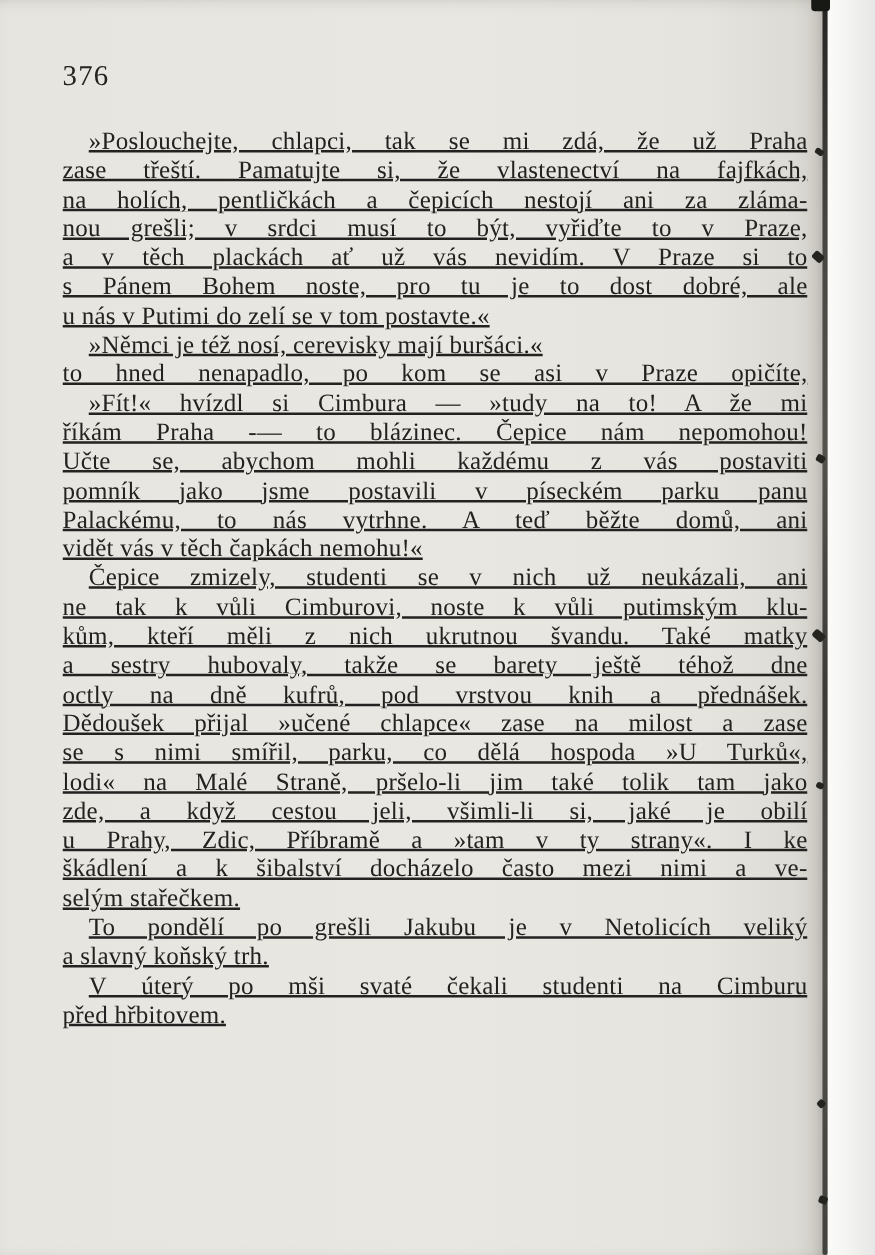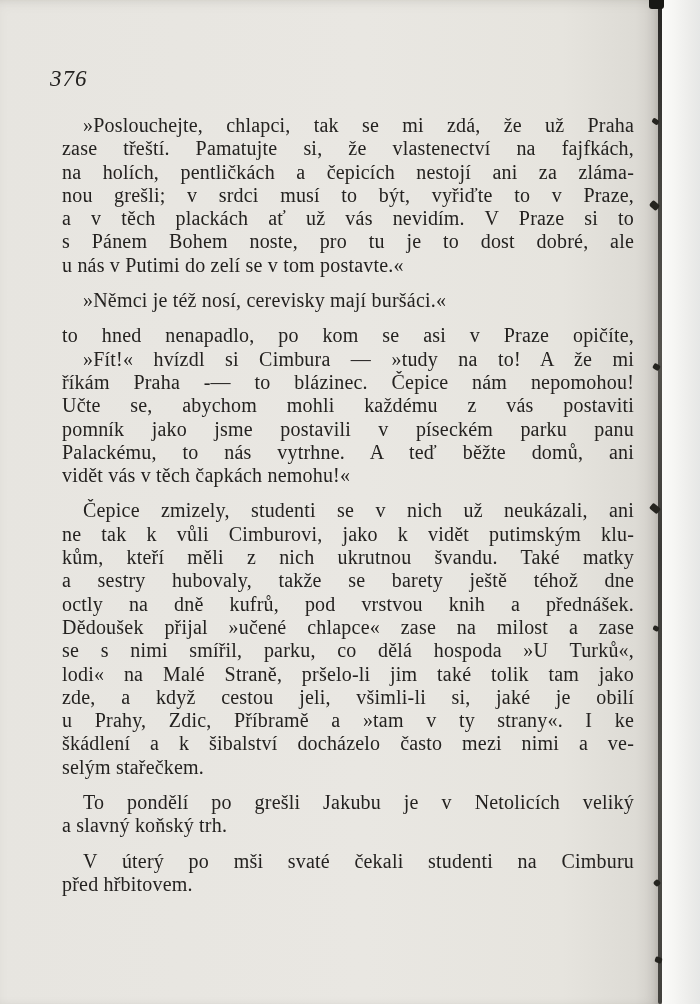--- a/index.html
+++ b/index.html
@@ -52,34 +52,33 @@
     border-radius: 0 0 3px 3px;
   }
   .speck {
     position: absolute;
     background: #25241f;
     border-radius: 2px;
   }
   
   .page-number {
     position: absolute;
-    left: 50px; top: 66px;
+    left: 50px; top: 48px;
     font-size: 23px;
     line-height: 26px;
     letter-spacing: 1px;
     color: var(--ink, #242220);
-    font-style: italic;
   }
   
   .text-block {
     position: absolute;
     left: 50px; top: 102px;
     width: 596px;
   }
-  .paragraph { margin: 12px; }
+  .paragraph { margin: 0; text-decoration: underline; }
   .line {
     height: 23.3px;
     line-height: 23.3px;
     font-size: 20px;
     letter-spacing: 0.2px;
     text-align: justify;
     text-align-last: justify;
     overflow: hidden;
     white-space: normal;
   }
@@ -123,21 +122,21 @@
         <div class="line">to hned nenapadlo, po kom se asi v Praze opičíte,</div>
         <div class="line first">»Fít!« hvízdl si Cimbura — »tudy na to! A že mi</div>
         <div class="line">říkám Praha -— to blázinec. Čepice nám nepomohou!</div>
         <div class="line">Učte se, abychom mohli každému z vás postaviti</div>
         <div class="line">pomník jako jsme postavili v píseckém parku panu</div>
         <div class="line">Palackému, to nás vytrhne. A teď běžte domů, ani</div>
         <div class="line last">vidět vás v těch čapkách nemohu!«</div>
       </div>
       <div class="paragraph">
         <div class="line first">Čepice zmizely, studenti se v nich už neukázali, ani</div>
-        <div class="line">ne tak k vůli Cimburovi, jako k vidět putimským klu-</div>
+        <div class="line">ne tak k vůli Cimburovi, noste k vůli putimským klu-</div>
         <div class="line">kům, kteří měli z nich ukrutnou švandu. Také matky</div>
         <div class="line">a sestry hubovaly, takže se barety ještě téhož dne</div>
         <div class="line">octly na dně kufrů, pod vrstvou knih a přednášek.</div>
         <div class="line">Dědoušek přijal »učené chlapce« zase na milost a zase</div>
         <div class="line">se s nimi smířil, parku, co dělá hospoda »U Turků«,</div>
         <div class="line">lodi« na Malé Straně, pršelo-li jim také tolik tam jako</div>
         <div class="line">zde, a když cestou jeli, všimli-li si, jaké je obilí</div>
         <div class="line">u Prahy, Zdic, Příbramě a »tam v ty strany«. I ke</div>
         <div class="line">škádlení a k šibalství docházelo často mezi nimi a ve-</div>
         <div class="line last">selým stařečkem.</div>

